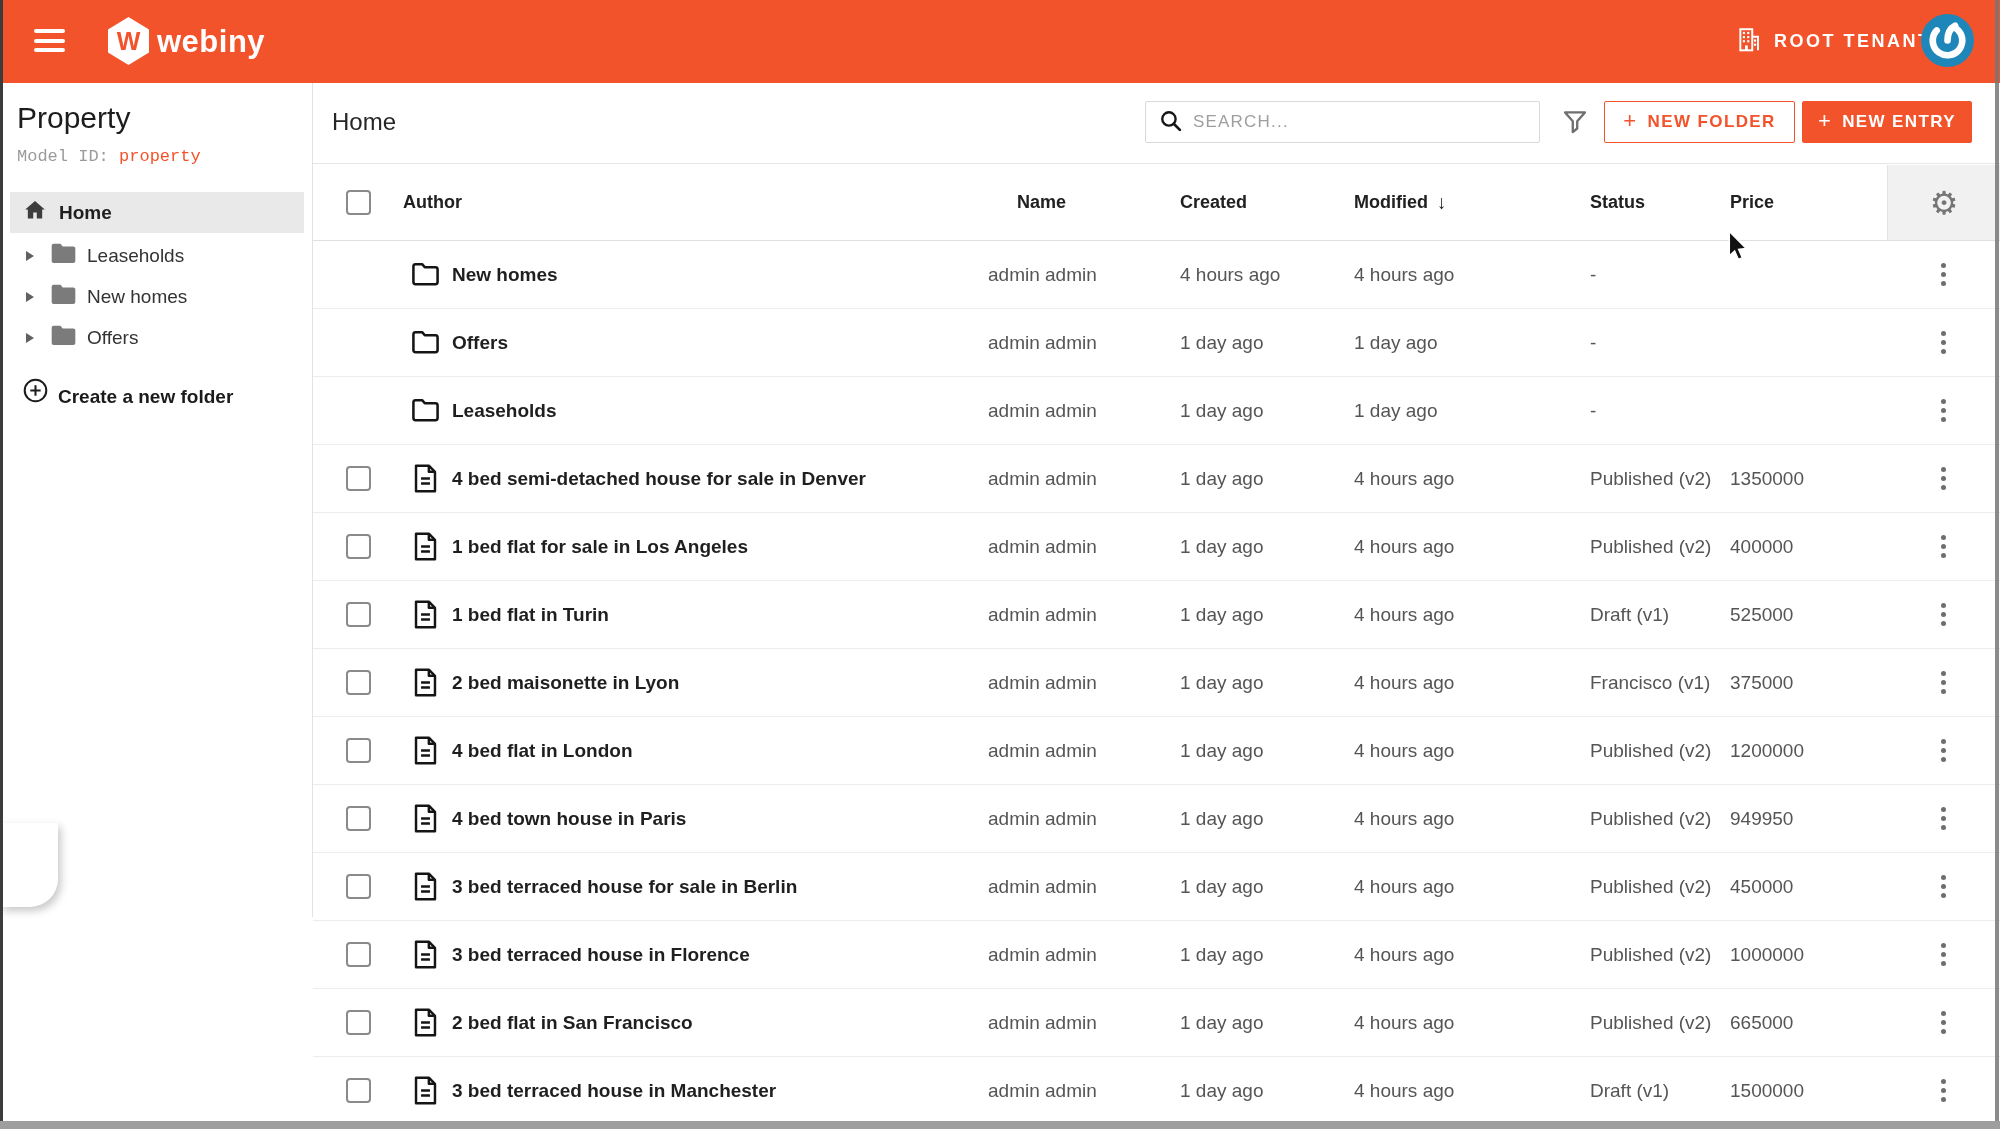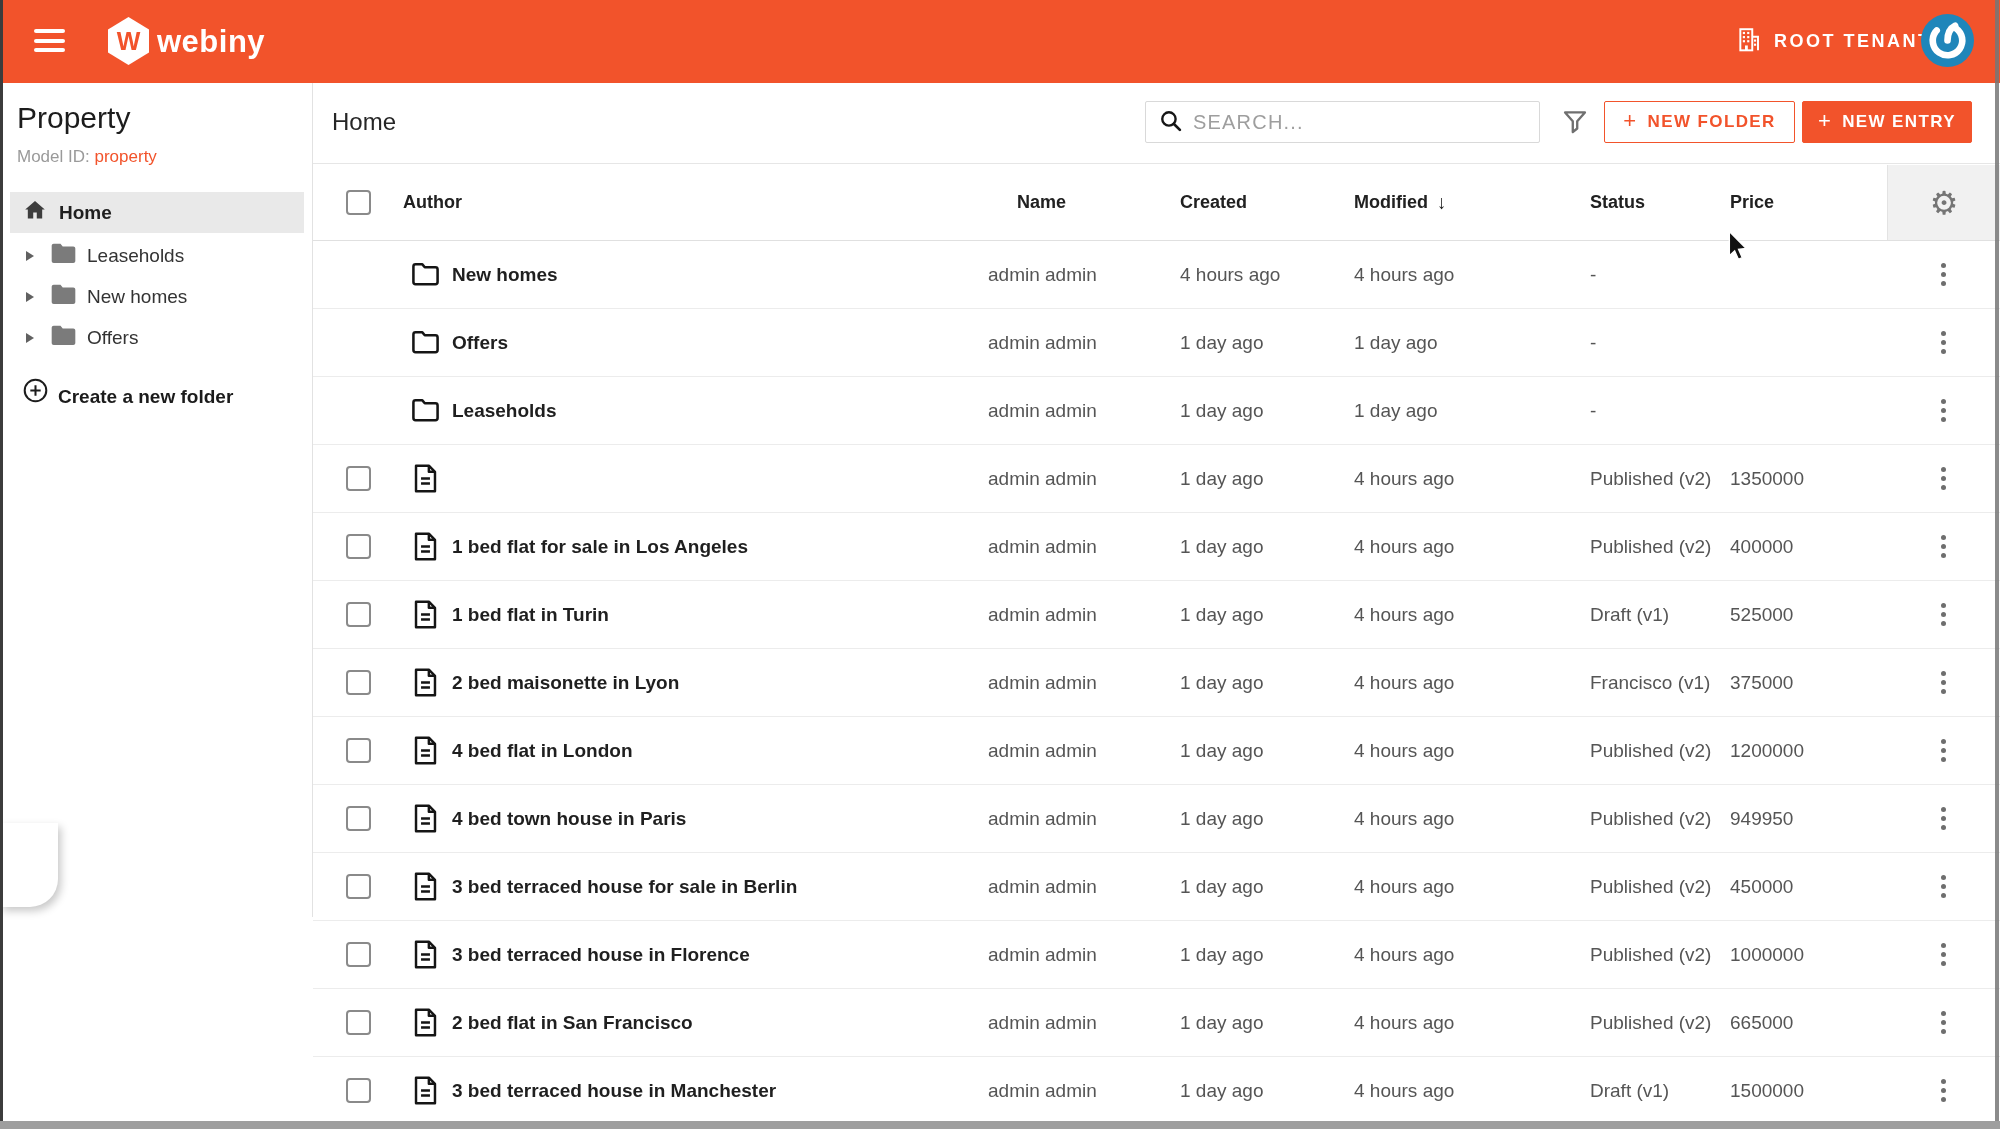--- a/index.html
+++ b/index.html
@@ -16,42 +16,42 @@
     display:flex; align-items:center; justify-content:center; }
   .logo-hex span { color:#F2532B; font-weight:800; font-size:25px; }
   .logo-word { position:absolute; left:157px; top:24px; color:#fff; font-size:31px; font-weight:700; letter-spacing:.5px; }
   .tenant { position:absolute; left:1736px; top:26px; display:flex; align-items:center; gap:12px; color:#fff; cursor:pointer; }
   .tenant-label { font-size:18px; font-weight:600; letter-spacing:2.5px; }
   .avatar { position:absolute; left:1921px; top:14px; width:53px; height:53px; border-radius:50%; cursor:pointer; }
 
   
   .sidebar { position:absolute; left:0; top:83px; width:313px; height:834px; background:#fff; border-right:1px solid #e2e2e2; }
   .sb-title { position:absolute; left:17px; top:18px; font-size:30px; font-weight:500; color:#1c1c1c; }
-  .sb-model { position:absolute; left:17px; top:64px; font-size:17px; color:#9a9a9a; }
+  .sb-model { position:absolute; left:17px; top:64px; font-size:17px; color:#9a9a9a;font-family:Liberation Mono, monospace; }
   .sb-model a { color:#F2532B; text-decoration:none; }
   .sb-home { position:absolute; left:10px; top:109px; width:294px; height:41px; background:#e9e9e9;
     display:flex; align-items:center; padding-left:12px; gap:11px; cursor:pointer; }
   .sb-home .lbl { font-size:19px; font-weight:700; color:#1f1f1f; }
   .sb-tree-item { position:absolute; left:0; width:304px; height:41px; display:flex; align-items:center;
     padding-left:26px; gap:10px; cursor:pointer; }
   .caret { width:0; height:0; border-left:8px solid #616161; border-top:5.5px solid transparent;
     border-bottom:5.5px solid transparent; margin-right:6px; }
   .sb-tree-item .lbl { font-size:19px; color:#333; }
   .sb-create { position:absolute; left:22px; top:285px; height:40px; display:flex; align-items:flex-end; gap:9px; cursor:pointer; }
   .sb-create .lbl { font-size:19px; font-weight:700; color:#1b1b1b; }
   .sb-curl { position:absolute; left:0; bottom:10px; width:58px; height:84px; background:#fff;
     border-radius:0 0 28px 0; box-shadow:3px 4px 9px rgba(0,0,0,.22); }
 
   
   .main { position:absolute; left:313px; top:83px; width:1687px; height:1038px; background:#fff; }
   .toolbar { position:absolute; left:0; top:0; width:1687px; height:81px; border-bottom:1px solid #e6e6e6; }
   .page-title { position:absolute; left:19px; top:25px; font-size:24px; font-weight:400; color:#262626; }
   .search { position:absolute; left:832px; top:18px; width:395px; height:42px; border:1px solid #d9d9d9;
     border-radius:2px; display:flex; align-items:center; padding-left:12px; gap:10px; background:#fff; }
-  .search input { border:none; outline:none; flex:1; font-size:20px; letter-spacing:1.2px; color:#444;
+  .search input { border:none; outline:none; flex:1; font-size:17px; letter-spacing:1.2px; color:#444;
     font-family:inherit; background:transparent; }
   .search input::placeholder { color:#9e9e9e; }
   .filter-btn { position:absolute; left:1248px; top:25px; width:28px; height:28px; cursor:pointer; }
   .btn { position:absolute; top:18px; height:42px; border-radius:2px; display:flex; align-items:center;
     justify-content:center; gap:10px; font-size:17px; font-weight:600; letter-spacing:1.4px; cursor:pointer; }
   .btn .plus { font-size:22px; font-weight:400; margin-top:-2px; }
   .btn-outline { left:1291px; width:191px; background:#fff; border:1px solid #F2532B; color:#F2532B; }
   .btn-solid { left:1489px; width:170px; background:#F2532B; border:1px solid #F2532B; color:#fff; }
 
   
@@ -320,20 +320,21 @@
           </div>
       <div class="cell c-name">
 
         <span class="row-icon doc-icon">
           <svg width="25" height="29" viewBox="0 0 22 26">
             <path d="M2.5 1.5 h11.5 l5.5 5.5 v17.5 h-17 Z" fill="none" stroke="#151515" stroke-width="2.2" stroke-linejoin="round"></path>
             <path d="M14 1.5 v5.5 h5.5" fill="none" stroke="#151515" stroke-width="2.2" stroke-linejoin="round"></path>
             <path d="M7 13 h8 M7 17.5 h8" stroke="#151515" stroke-width="2.2"></path>
           </svg>
         </span>
+        <span class="name-text">4 bed semi-detached house for sale in Denver</span>
       </div>
       <div class="cell">admin admin</div>
       <div class="cell">1 day ago</div>
       <div class="cell">4 hours ago</div>
       <div class="cell">Published (v2)</div>
       <div class="cell">1350000</div>
       <div class="cell c-actions">
         <span class="kebab">
               <i></i>
               <i></i>

